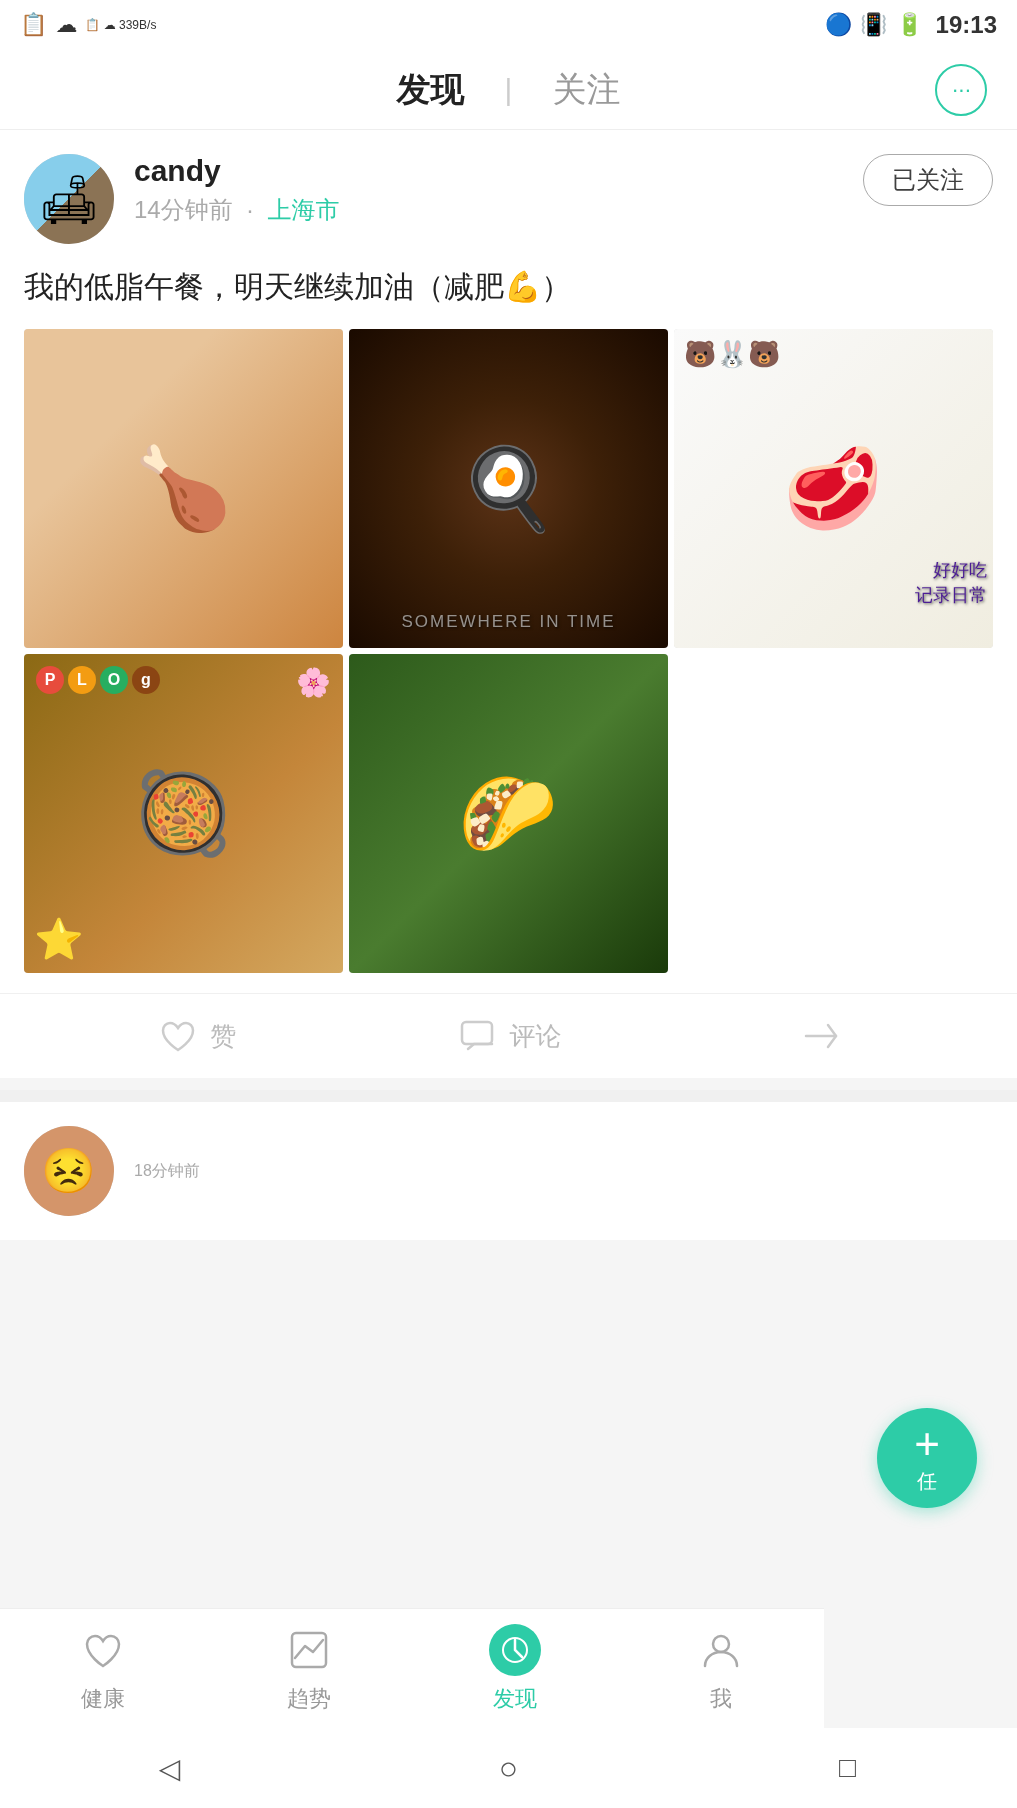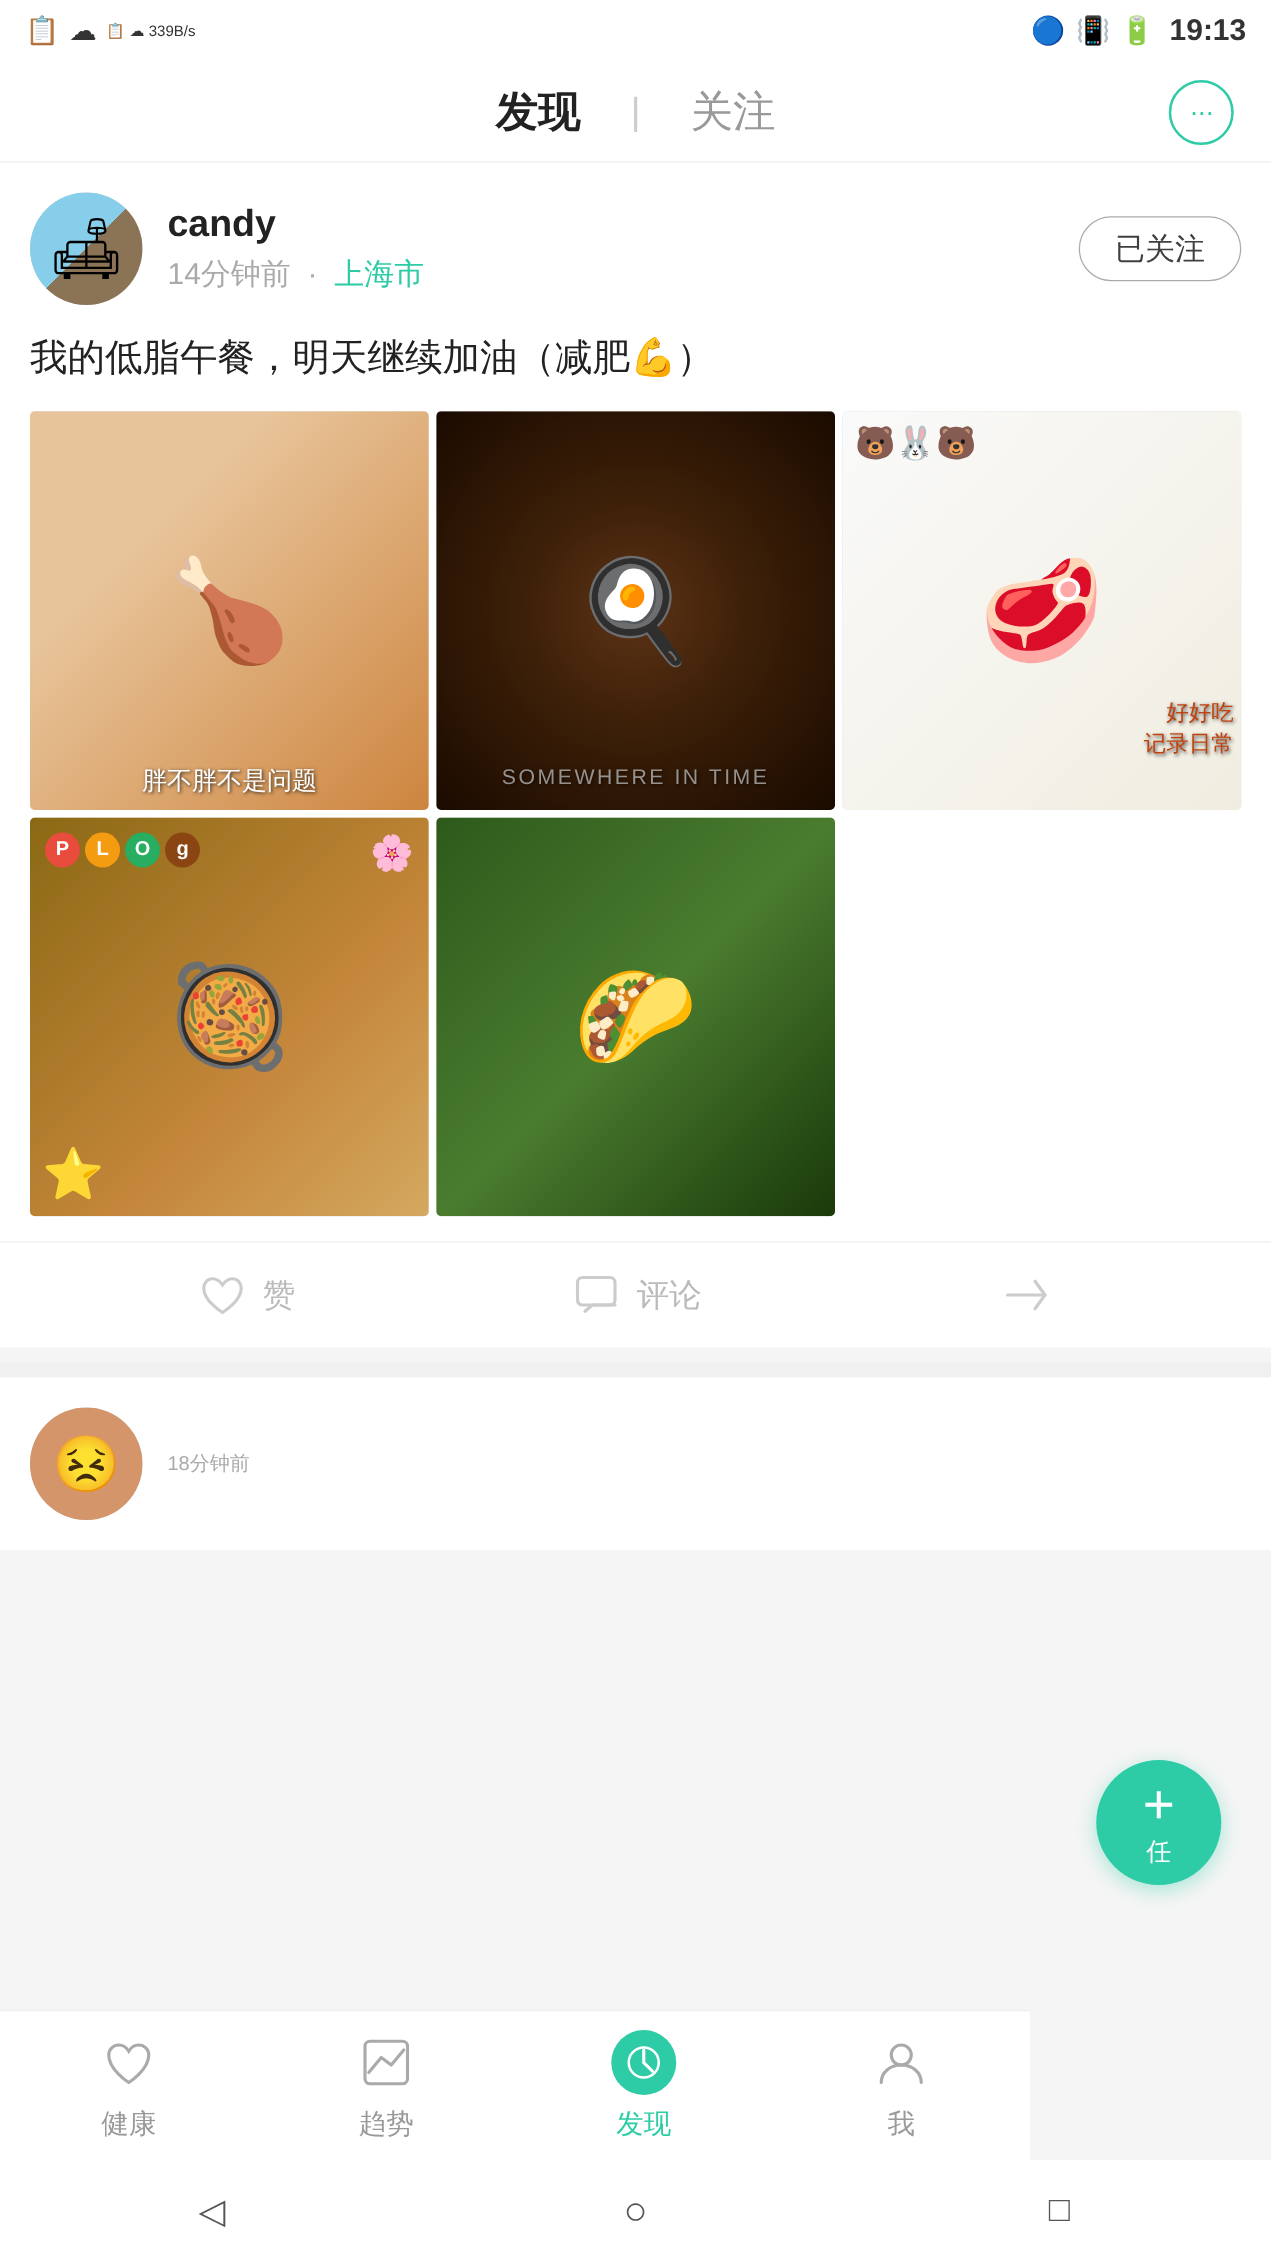--- a/index.html
+++ b/index.html
@@ -83,21 +83,21 @@
 
     
     .post-card {
       background: #fff;
       margin-bottom: 12px;
     }
 
     
     .user-header {
       display: flex;
-      align-items: center;
+      align-items: flex-start;
       padding: 24px 24px 20px;
     }
     .avatar {
       width: 90px;
       height: 90px;
       border-radius: 50%;
       overflow: hidden;
       flex-shrink: 0;
       background: #ccc;
       display: flex;
@@ -489,40 +489,39 @@
     <div class="post-content">
       <div class="post-text">我的低脂午餐，明天继续加油（减肥💪）</div>
 
       <div class="image-grid">
 
         <div class="grid-img">
           <div class="food-img-wrapper">
             <div class="food-plate-1">
               <span class="food-emoji">🍗</span>
             </div>
-            <span class="img-text-overlay overlay-bottom-center" style="font-size:20px; color:#fff; text-shadow:1px 1px 3px rgba(0,0,0,0.8);">胖不胖不是问题</span>
           </div>
         </div>
 
         <div class="grid-img">
           <div class="food-img-wrapper">
             <div class="food-plate-2">
               <span class="food-emoji">🍳</span>
             </div>
             <span class="img-text-overlay overlay-center-fade">SOMEWHERE IN TIME</span>
           </div>
         </div>
 
         <div class="grid-img">
           <div class="food-img-wrapper">
             <div class="food-plate-3">
               <span class="food-emoji">🥩</span>
             </div>
             <span class="bear-icons">🐻🐰🐻</span>
-            <span class="img-text-overlay overlay-bottom-right" style="font-size:18px; color:#c2410c;">好好吃<br>记录日常</span>
+            <span class="img-text-overlay overlay-bottom-right" style="font-size:18px; color:#4c1d95;">好好吃<br>记录日常</span>
           </div>
         </div>
       </div>
 
       <div class="image-row2">
 
         <div class="grid-img">
           <div class="food-img-wrapper">
             <div class="food-plate-4">
               <span class="food-emoji">🥘</span>

